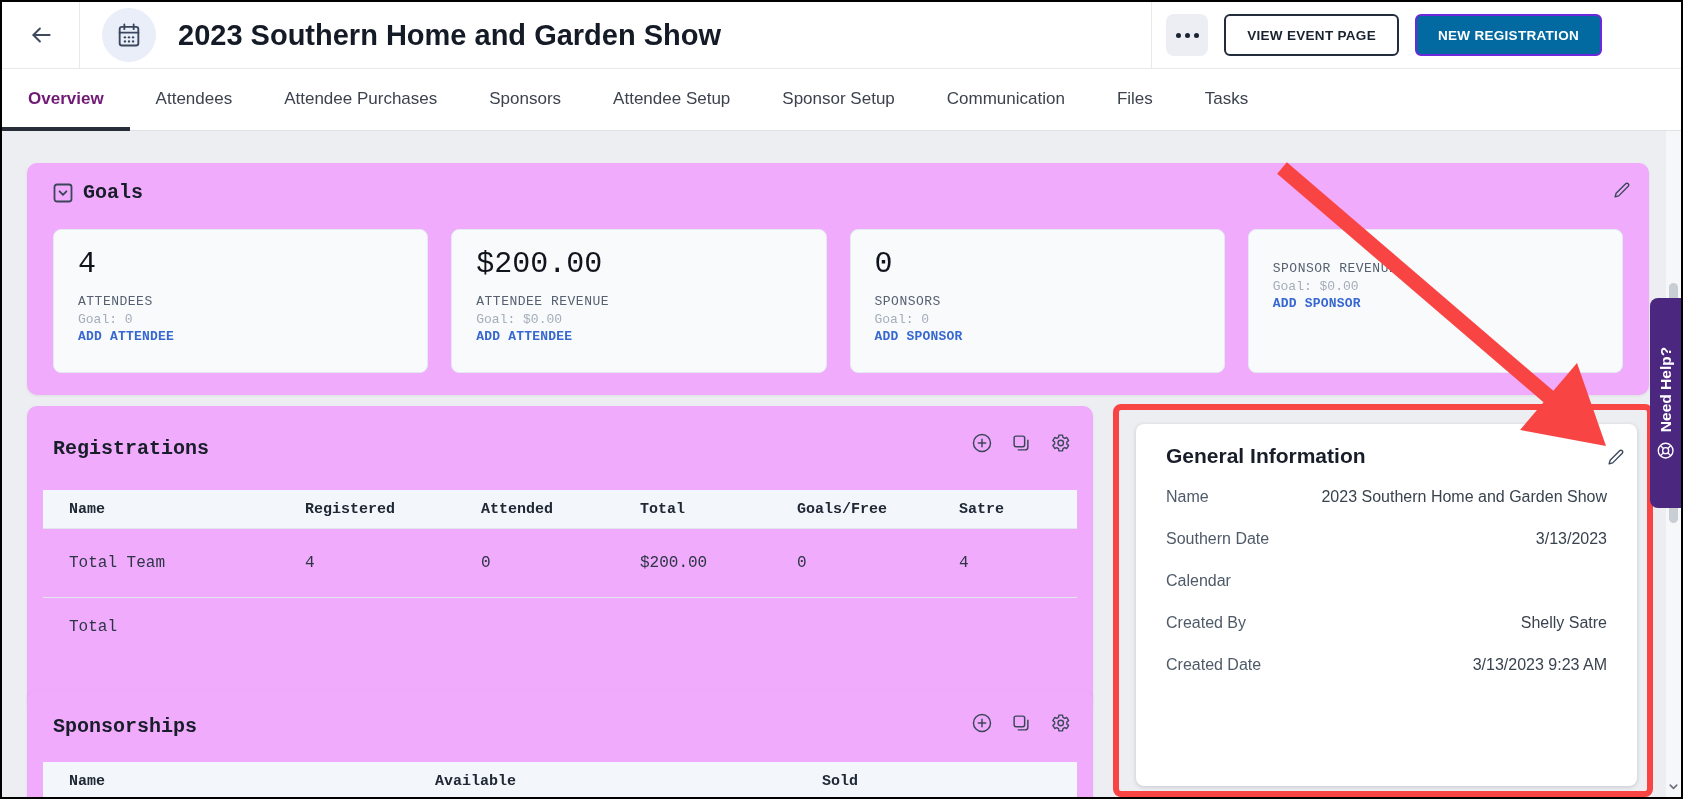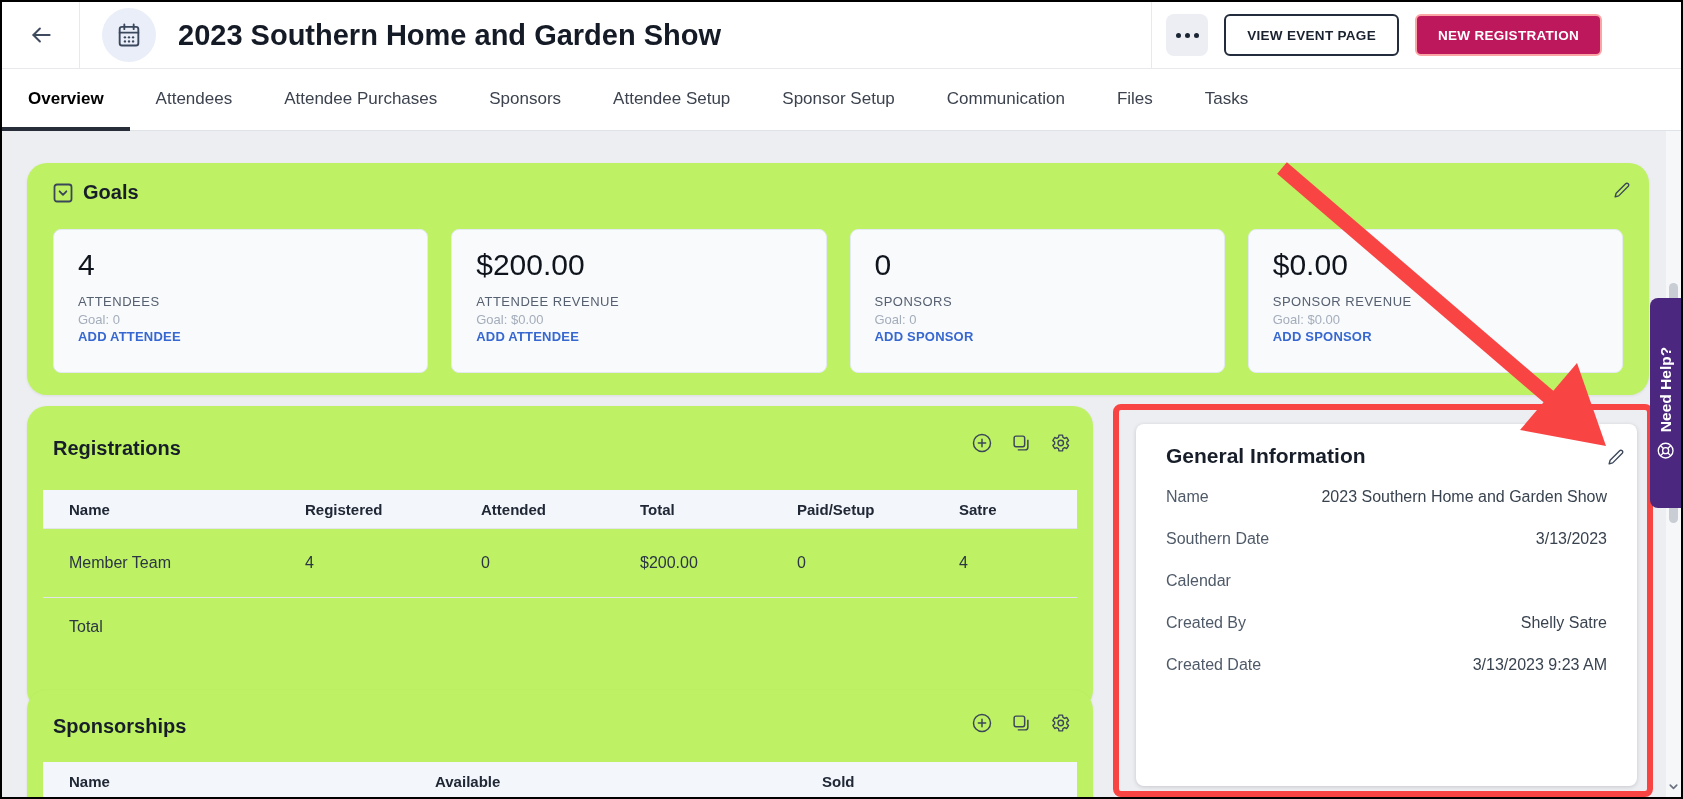--- a/index.html
+++ b/index.html
@@ -18,31 +18,31 @@
     align-items:center;justify-content:center;color:#3a475c;flex:0 0 auto;}
   .page-title{font-size:29px;font-weight:600;color:#151b26;margin:0;white-space:nowrap;}
   .hd-actions{position:absolute;right:79px;top:0;height:100%;display:flex;align-items:center;
     gap:16px;padding-left:14px;border-left:1px solid #e7e9ed;background:#fff;justify-content:flex-end;}
   .more-btn{width:42px;height:42px;border:none;border-radius:8px;background:#eceef4;cursor:pointer;
     display:flex;align-items:center;justify-content:center;gap:4px;}
   .more-btn i{width:5px;height:5px;border-radius:50%;background:#1b2433;display:block;}
   .btn{height:42px;border-radius:6px;font-family:inherit;font-size:13.5px;font-weight:700;
     letter-spacing:.3px;padding:0 21px;cursor:pointer;white-space:nowrap;}
   .btn-outline{background:#fff;border:2px solid #232c3c;color:#1a2230;}
-  .btn-dark{background:#be185d;border:2px solid #fca5a5;color:#fff;}
+  .btn-dark{background:#0369a1;border:2px solid #6d28d9;color:#fff;}
   
   .tabbar{position:absolute;left:0;top:66px;width:1679px;height:63px;background:#fff;
     border-bottom:1px solid #dfe2e7;display:flex;z-index:4;box-sizing:border-box;}
   .tab{position:relative;padding:0 26px;line-height:62px;font-size:17px;color:#3c434e;cursor:pointer;white-space:nowrap;}
-  .tab.active{font-weight:700;color:#000000;}
+  .tab.active{font-weight:700;color:#701a75;}
   .tab.active::after{content:"";position:absolute;left:0;right:0;bottom:-1px;height:4px;background:#272e3a;}
   
   .content{position:absolute;left:0;top:129px;width:1679px;height:666px;background:#edeef1;overflow:hidden;}
-  .card{position:absolute;background:#bef264;border-radius:20px;box-shadow:0 1px 3px rgba(20,30,50,.08);
-    box-sizing:border-box;overflow:hidden;}
+  .card{position:absolute;background:#f0abfc;border-radius:10px;box-shadow:0 1px 3px rgba(20,30,50,.08);
+    box-sizing:border-box;overflow:hidden;font-family:Liberation Mono, monospace;}
   .card-title{font-size:20px;font-weight:700;color:#171e29;margin:0;}
   .icon-btn{background:none;border:none;padding:0;cursor:pointer;color:#3b4759;line-height:0;}
   .card-icons{position:absolute;top:26px;right:22px;display:flex;gap:17px;align-items:center;}
   
   .goals{left:25px;top:32px;width:1622px;height:232px;}
   .goals-head{display:flex;align-items:center;gap:10px;padding:18px 26px 0;color:#2c3644;}
   .goals-edit{position:absolute;top:16px;right:16px;}
   .tiles{position:absolute;left:26px;right:26px;top:66px;height:144px;display:grid;
     grid-template-columns:repeat(4,1fr);gap:23px;}
   .tile{background:#f8fafc;border:1px solid #e4eaf2;border-radius:8px;padding:18px 24px;box-sizing:border-box;}
@@ -164,21 +164,20 @@
           <div class="tile-goal">Goal: $0.00</div>
           <a class="tile-action">ADD ATTENDEE</a>
         </div>
         <div class="tile">
           <div class="tile-value">0</div>
           <div class="tile-label">SPONSORS</div>
           <div class="tile-goal">Goal: 0</div>
           <a class="tile-action">ADD SPONSOR</a>
         </div>
         <div class="tile">
-          <div class="tile-value">$0.00</div>
           <div class="tile-label">SPONSOR REVENUE</div>
           <div class="tile-goal">Goal: $0.00</div>
           <a class="tile-action">ADD SPONSOR</a>
         </div>
       </div>
     </section>
 
     <section class="card registrations">
       <div class="tbl-head">
         <h2 class="card-title">Registrations</h2>
@@ -211,27 +210,27 @@
             <col style="width:157px">
             <col style="width:162px">
             <col style="width:144px">
           </colgroup>
         <thead>
           <tr>
             <th>Name</th>
             <th>Registered</th>
             <th>Attended</th>
             <th>Total</th>
-            <th>Paid/Setup</th>
+            <th>Goals/Free</th>
             <th>Satre</th>
           </tr>
         </thead>
         <tbody>
           <tr>
-            <td>Member Team</td>
+            <td>Total Team</td>
             <td>4</td>
             <td>0</td>
             <td>$200.00</td>
             <td>0</td>
             <td>4</td>
           </tr>
           <tr class="total-row">
             <td>Total</td>
             <td></td>
               <td></td>

